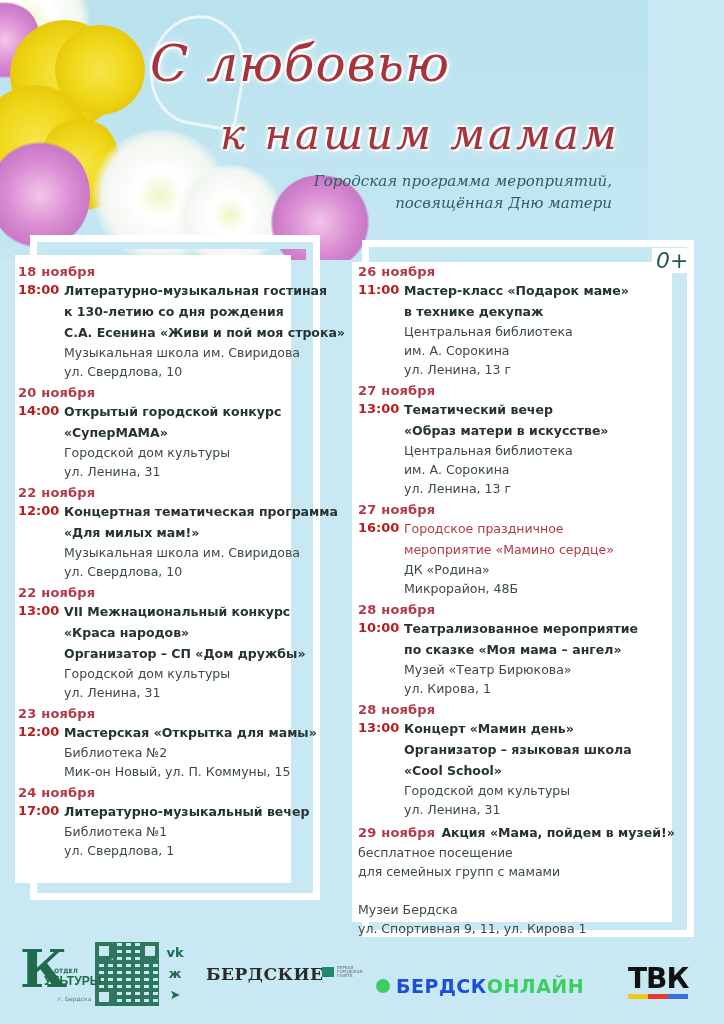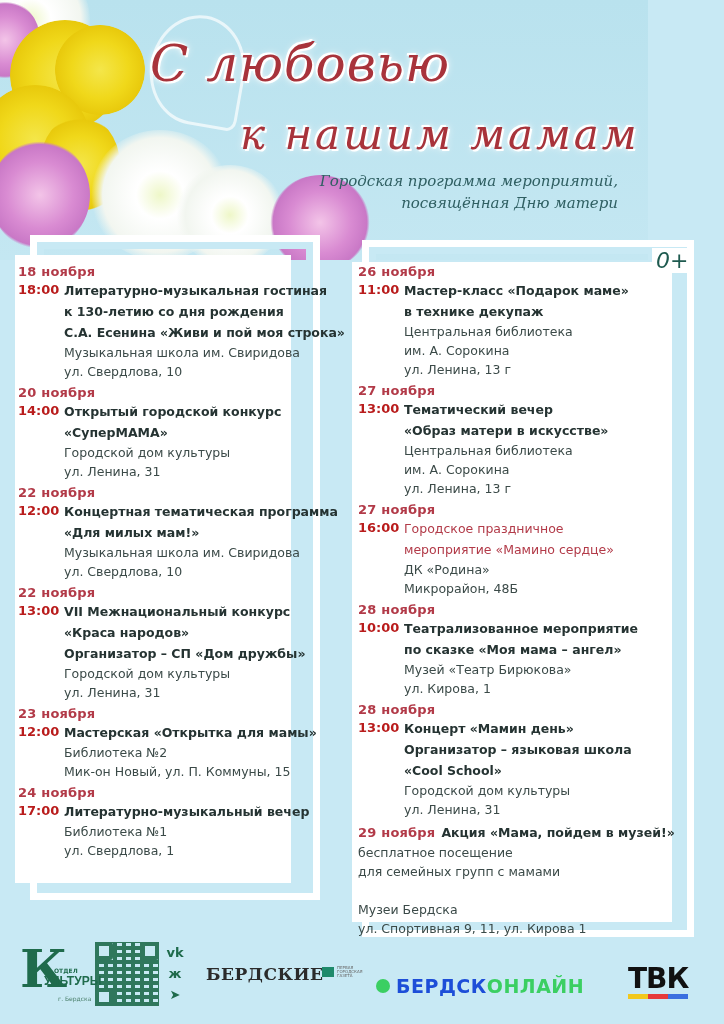--- a/index.html
+++ b/index.html
@@ -24,27 +24,27 @@
     border: 3px solid rgba(255,255,255,0.85); border-radius: 50% 50% 10% 50%;
     transform: rotate(10deg); opacity: 0.8;
   }
   .title1 {
     position: absolute; left: 150px; top: 35px;
     font-family: "DejaVu Serif", serif; font-style: italic;
     font-size: 50px; color: #a8333b; letter-spacing: 1px;
     text-shadow: 0 0 4px #fff, 0 0 8px #fff, 2px 2px 0 #fff, -2px -2px 0 #fff;
   }
   .title2 {
-    position: absolute; left: 240px; top: 110px;
+    position: absolute; left: 220px; top: 110px;
     font-family: "DejaVu Serif", serif; font-style: italic;
     font-size: 42px; color: #a8333b; letter-spacing: 3px;
     text-shadow: 0 0 4px #fff, 0 0 8px #fff, 2px 2px 0 #fff, -2px -2px 0 #fff;
   }
   .subtitle {
-    position: absolute; right: 30px; top: 170px; text-align: right;
+    position: absolute; right: 36px; top: 170px; text-align: right;
     font-family: "DejaVu Serif", serif; font-style: italic;
     font-size: 15px; color: #2f5f62; line-height: 22px;
   }
   .pobeda {
     position: absolute; left: 655px; top: 22px; width: 50px; height: 78px;
     background: #fff; display: flex; flex-direction: column; align-items: center; justify-content: flex-end;
     padding-bottom: 6px;
   }
   .pobeda .statue { width: 14px; height: 30px; background: linear-gradient(180deg,#e28a6a,#c9402c); clip-path: polygon(40% 0, 60% 0, 70% 40%, 100% 50%, 70% 60%, 80% 100%, 20% 100%, 30% 55%, 0 45%, 35% 40%); margin-bottom: 2px; }
   .pobeda .num { font-family: "Liberation Sans", sans-serif; font-weight: bold; color: #d62f22; font-size: 16px; line-height: 16px; }

